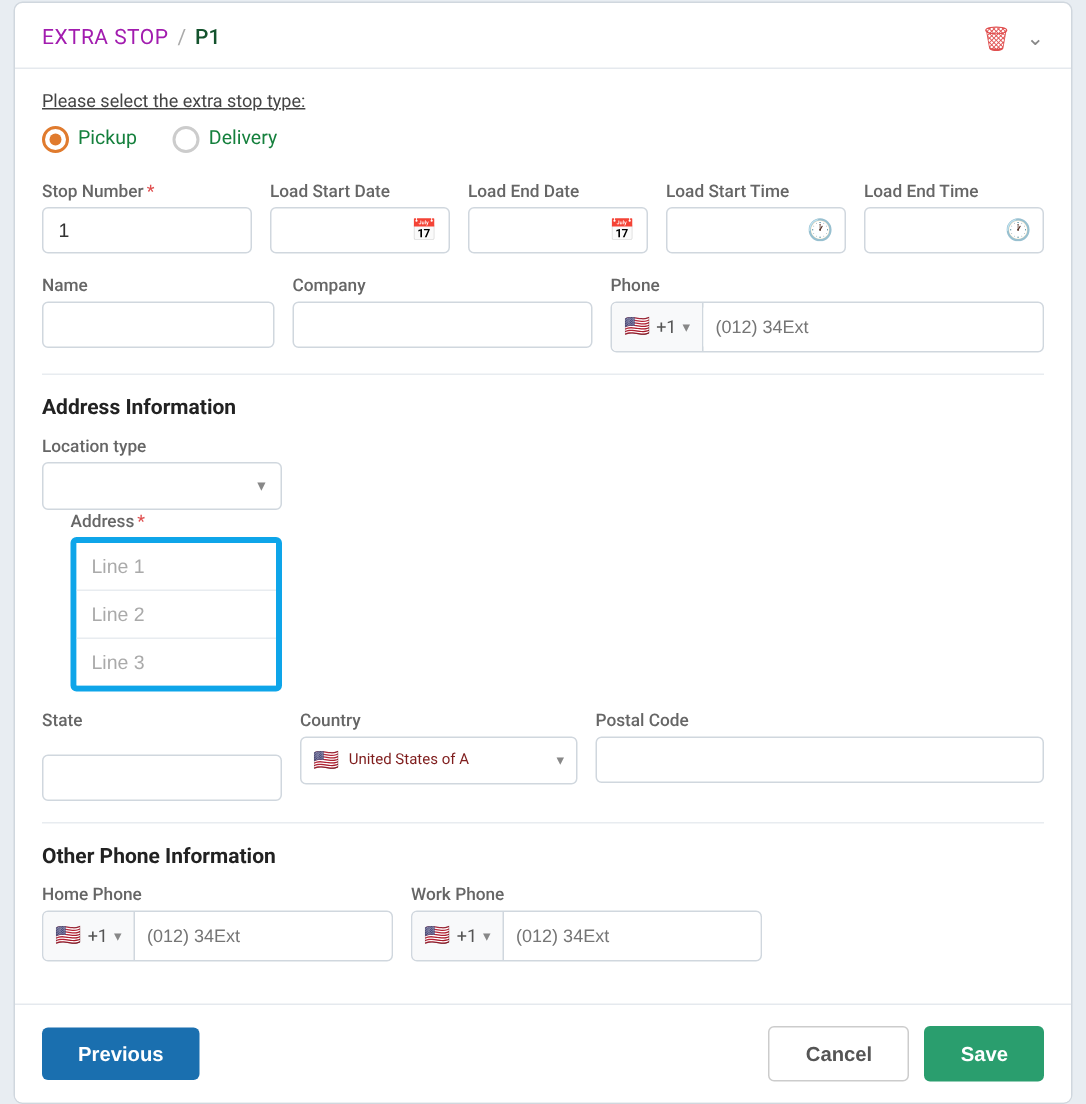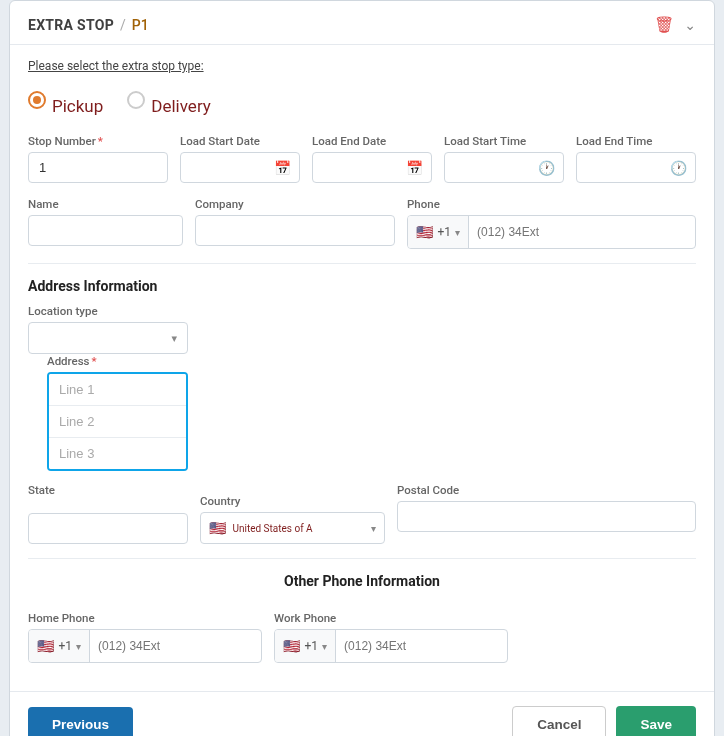--- a/index.html
+++ b/index.html
@@ -29,32 +29,32 @@
       padding: 14px 18px 10px 18px;
       border-bottom: 1px solid #e5e9ee;
     }
     .header-left {
       display: flex;
       align-items: center;
       gap: 6px;
     }
     .header-title {
       font-size: 14px;
-      font-weight: 700;
-      color: #404040;
+      font-weight: 400;
+      color: #a21caf;
       letter-spacing: 0.3px;
     }
     .header-sep {
       color: #aaa;
       font-size: 14px;
     }
     .header-sub {
       font-size: 14px;
       font-weight: 500;
-      color: #a16207;
+      color: #14532d;
     }
     .header-right {
       display: flex;
       align-items: center;
       gap: 10px;
     }
     .delete-icon {
       color: #e05050;
       font-size: 16px;
       cursor: pointer;
@@ -99,23 +99,22 @@
     .radio-circle.selected {
       border-color: #e07b2e;
     }
     .radio-dot {
       width: 8px;
       height: 8px;
       border-radius: 50%;
       background: #e07b2e;
     }
     .radio-label {
-      font-size: 17px;
-      color: #7f1d1d;
-      margin-top: 13px;
+      font-size: 13px;
+      color: #15803d;
     }
     .form-row {
       display: flex;
       gap: 12px;
       margin-bottom: 14px;
       align-items: flex-start;
     }
     .form-group {
       display: flex;
       flex-direction: column;
@@ -221,21 +220,21 @@
       justify-content: space-between;
       height: 32px;
     }
     .location-select-text {
       font-size: 12px;
       color: #999;
     }
     .address-lines {
       display: flex;
       flex-direction: column;
-      border: 2px solid #0ea5e9;
+      border: 4px solid #0ea5e9;
       border-radius: 4px;
       overflow: hidden;
     }
     .address-line-input {
       border: none;
       border-bottom: 1px solid #e8ecf0;
       padding: 8px 10px;
       font-size: 13px;
       color: #333;
       outline: none;
@@ -425,37 +424,37 @@
         <input class="address-line-input" type="text" placeholder="Line 2" style="">
         <input class="address-line-input" type="text" placeholder="Line 3" style="">
       </div>
     </div>
 
     <div class="form-row">
       <div class="form-group" style="width:160px;gap:16px;">
         <label class="form-label">State</label>
         <input class="form-input" type="text" style="width: 100%;">
       </div>
-      <div class="form-group" style="width:185px;margin-top:11px;">
+      <div class="form-group" style="width:185px;">
         <label class="form-label">Country</label>
         <div class="country-select">
           <span class="flag">🇺🇸</span>
           <span class="country-text">United States of A</span>
           <span class="country-chevron">▾</span>
         </div>
       </div>
       <div class="form-group" style="flex:1;">
         <label class="form-label">Postal Code</label>
         <input class="form-input" type="text" style="width: 100%;">
       </div>
     </div>
 
     <hr class="divider">
 
-    <div class="section-title" style="margin-bottom:22px;text-align:center;">Other Phone Information</div>
+    <div class="section-title" style="margin-bottom:10px;">Other Phone Information</div>
 
     <div class="form-row">
       <div class="form-group">
         <label class="form-label">Home Phone</label>
         <div class="phone-group" style="min-width:200px;">
           <div class="phone-flag-select">
             <span class="flag">🇺🇸</span>
             <span class="phone-code">+1</span>
             <span class="phone-chevron">▾</span>
           </div>

